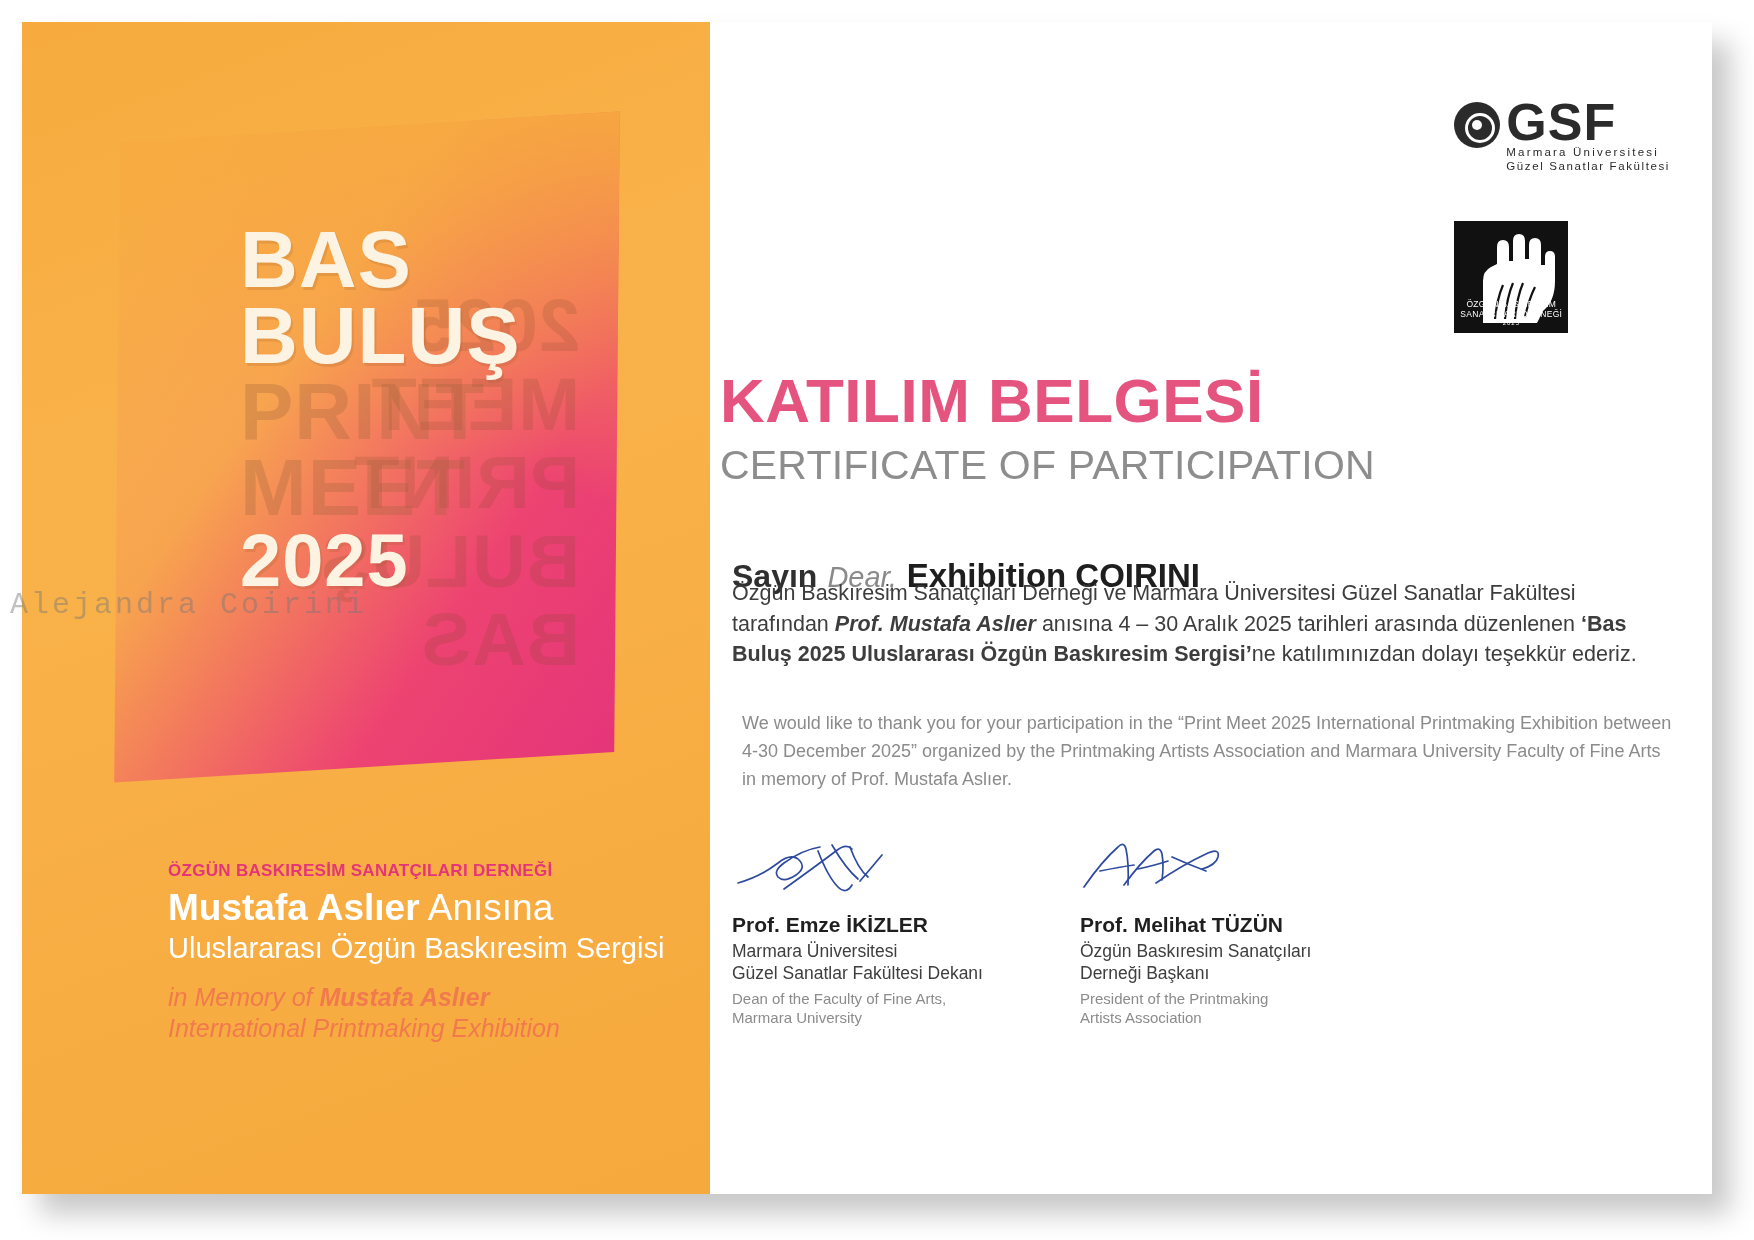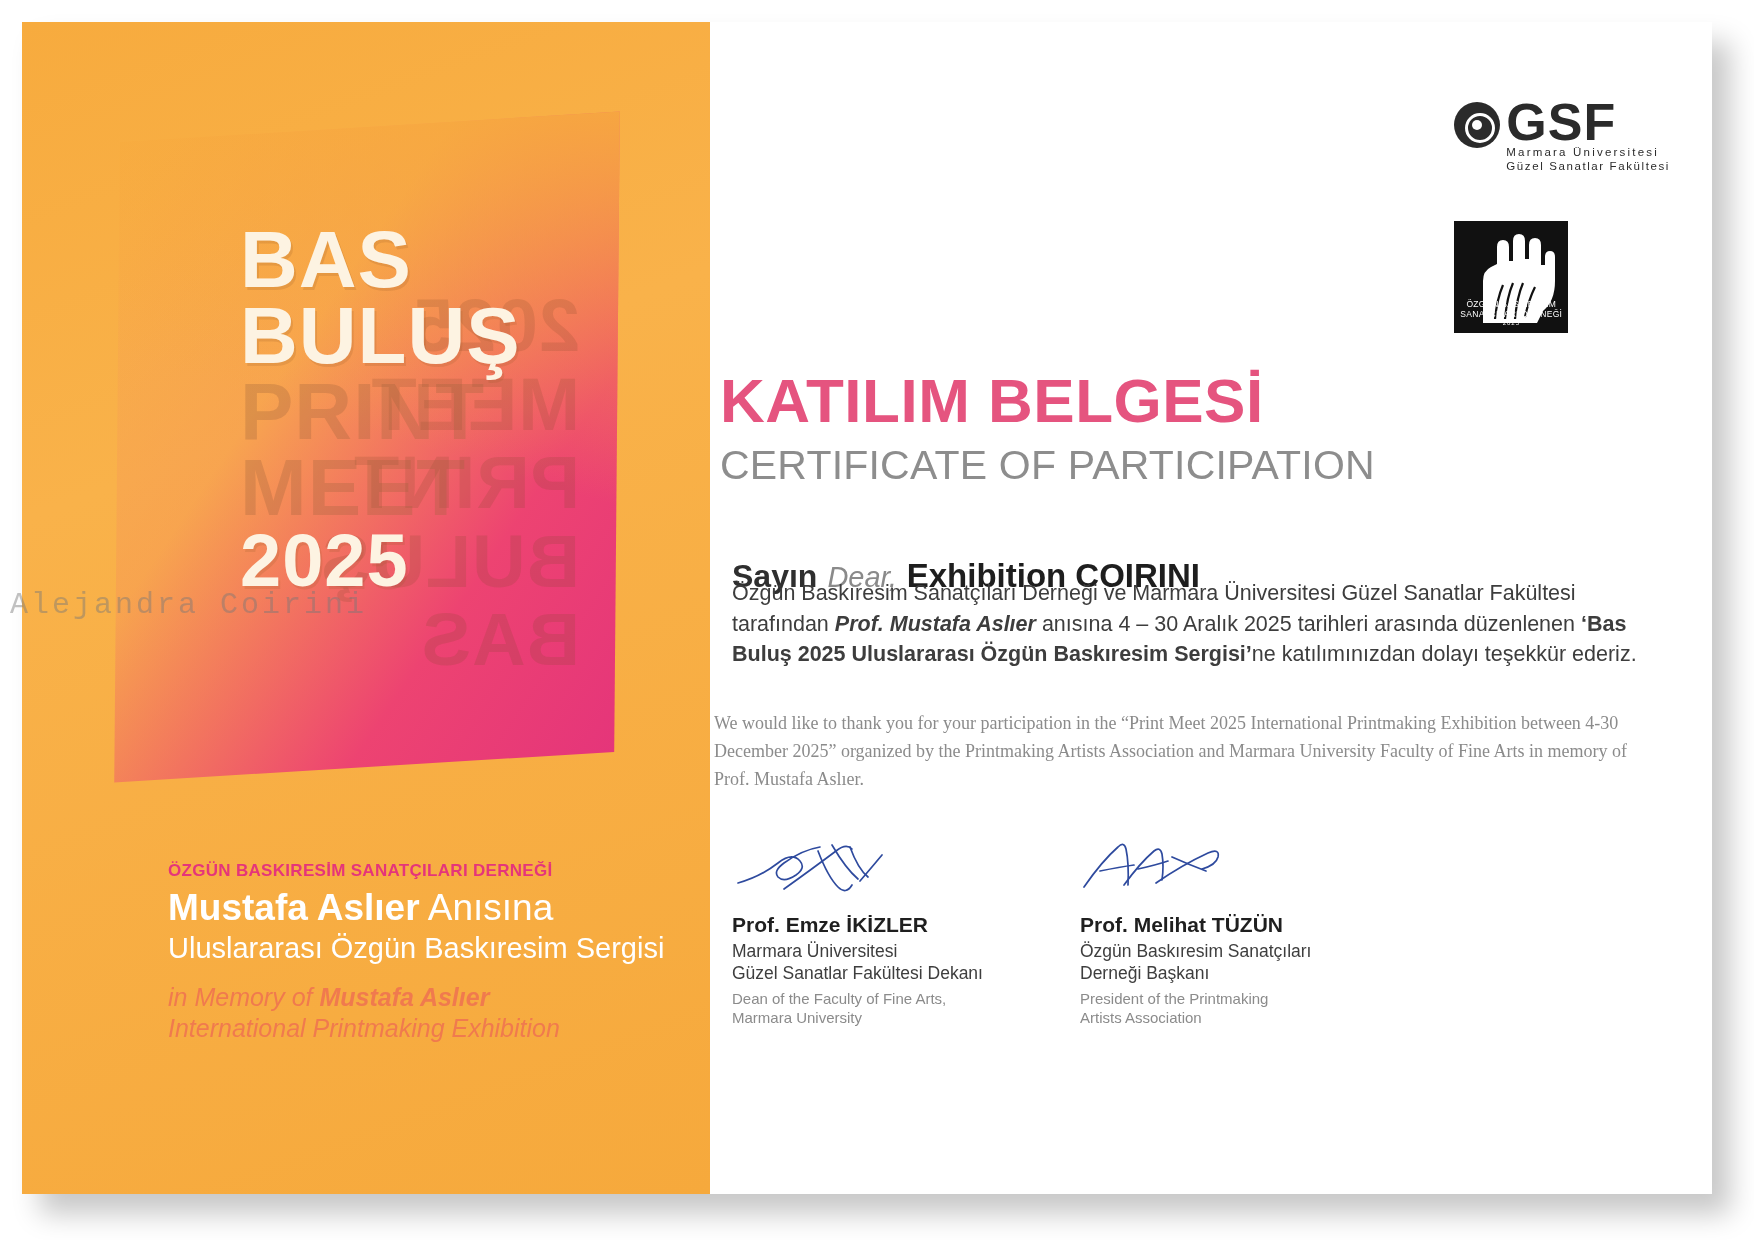--- a/index.html
+++ b/index.html
@@ -215,22 +215,22 @@
   #salutation .name { font-weight: 700; color: #1e1e1e; font-size: 33px; }
 
   #body-tr {
     position: absolute; left: 22px; top: 556px; width: 930px;
     font-size: 21.5px; line-height: 1.42; color: #3d3d3d;
   }
   #body-tr b { font-weight: 700; }
   #body-tr i { font-style: italic; font-weight: 700; }
 
   #body-en {
-    position: absolute; left: 4px; top: 688px; width: 930px;
-    font-size: 18px; line-height: 1.55; color: #8b8b8b; font-family: Liberation Serif, serif;
+    position: absolute; left: 32px; top: 688px; width: 930px;
+    font-size: 18px; line-height: 1.55; color: #8b8b8b;
   }
 
   
   .sig-col { position: absolute; top: 815px; }
   .sig-col.left { left: 22px; }
   .sig-col.right { left: 370px; }
   .sig-scribble { height: 66px; width: 220px; }
   .sig-name {
     font-size: 21px; font-weight: 700; color: #1f1f1f; margin-top: 6px;
   }

